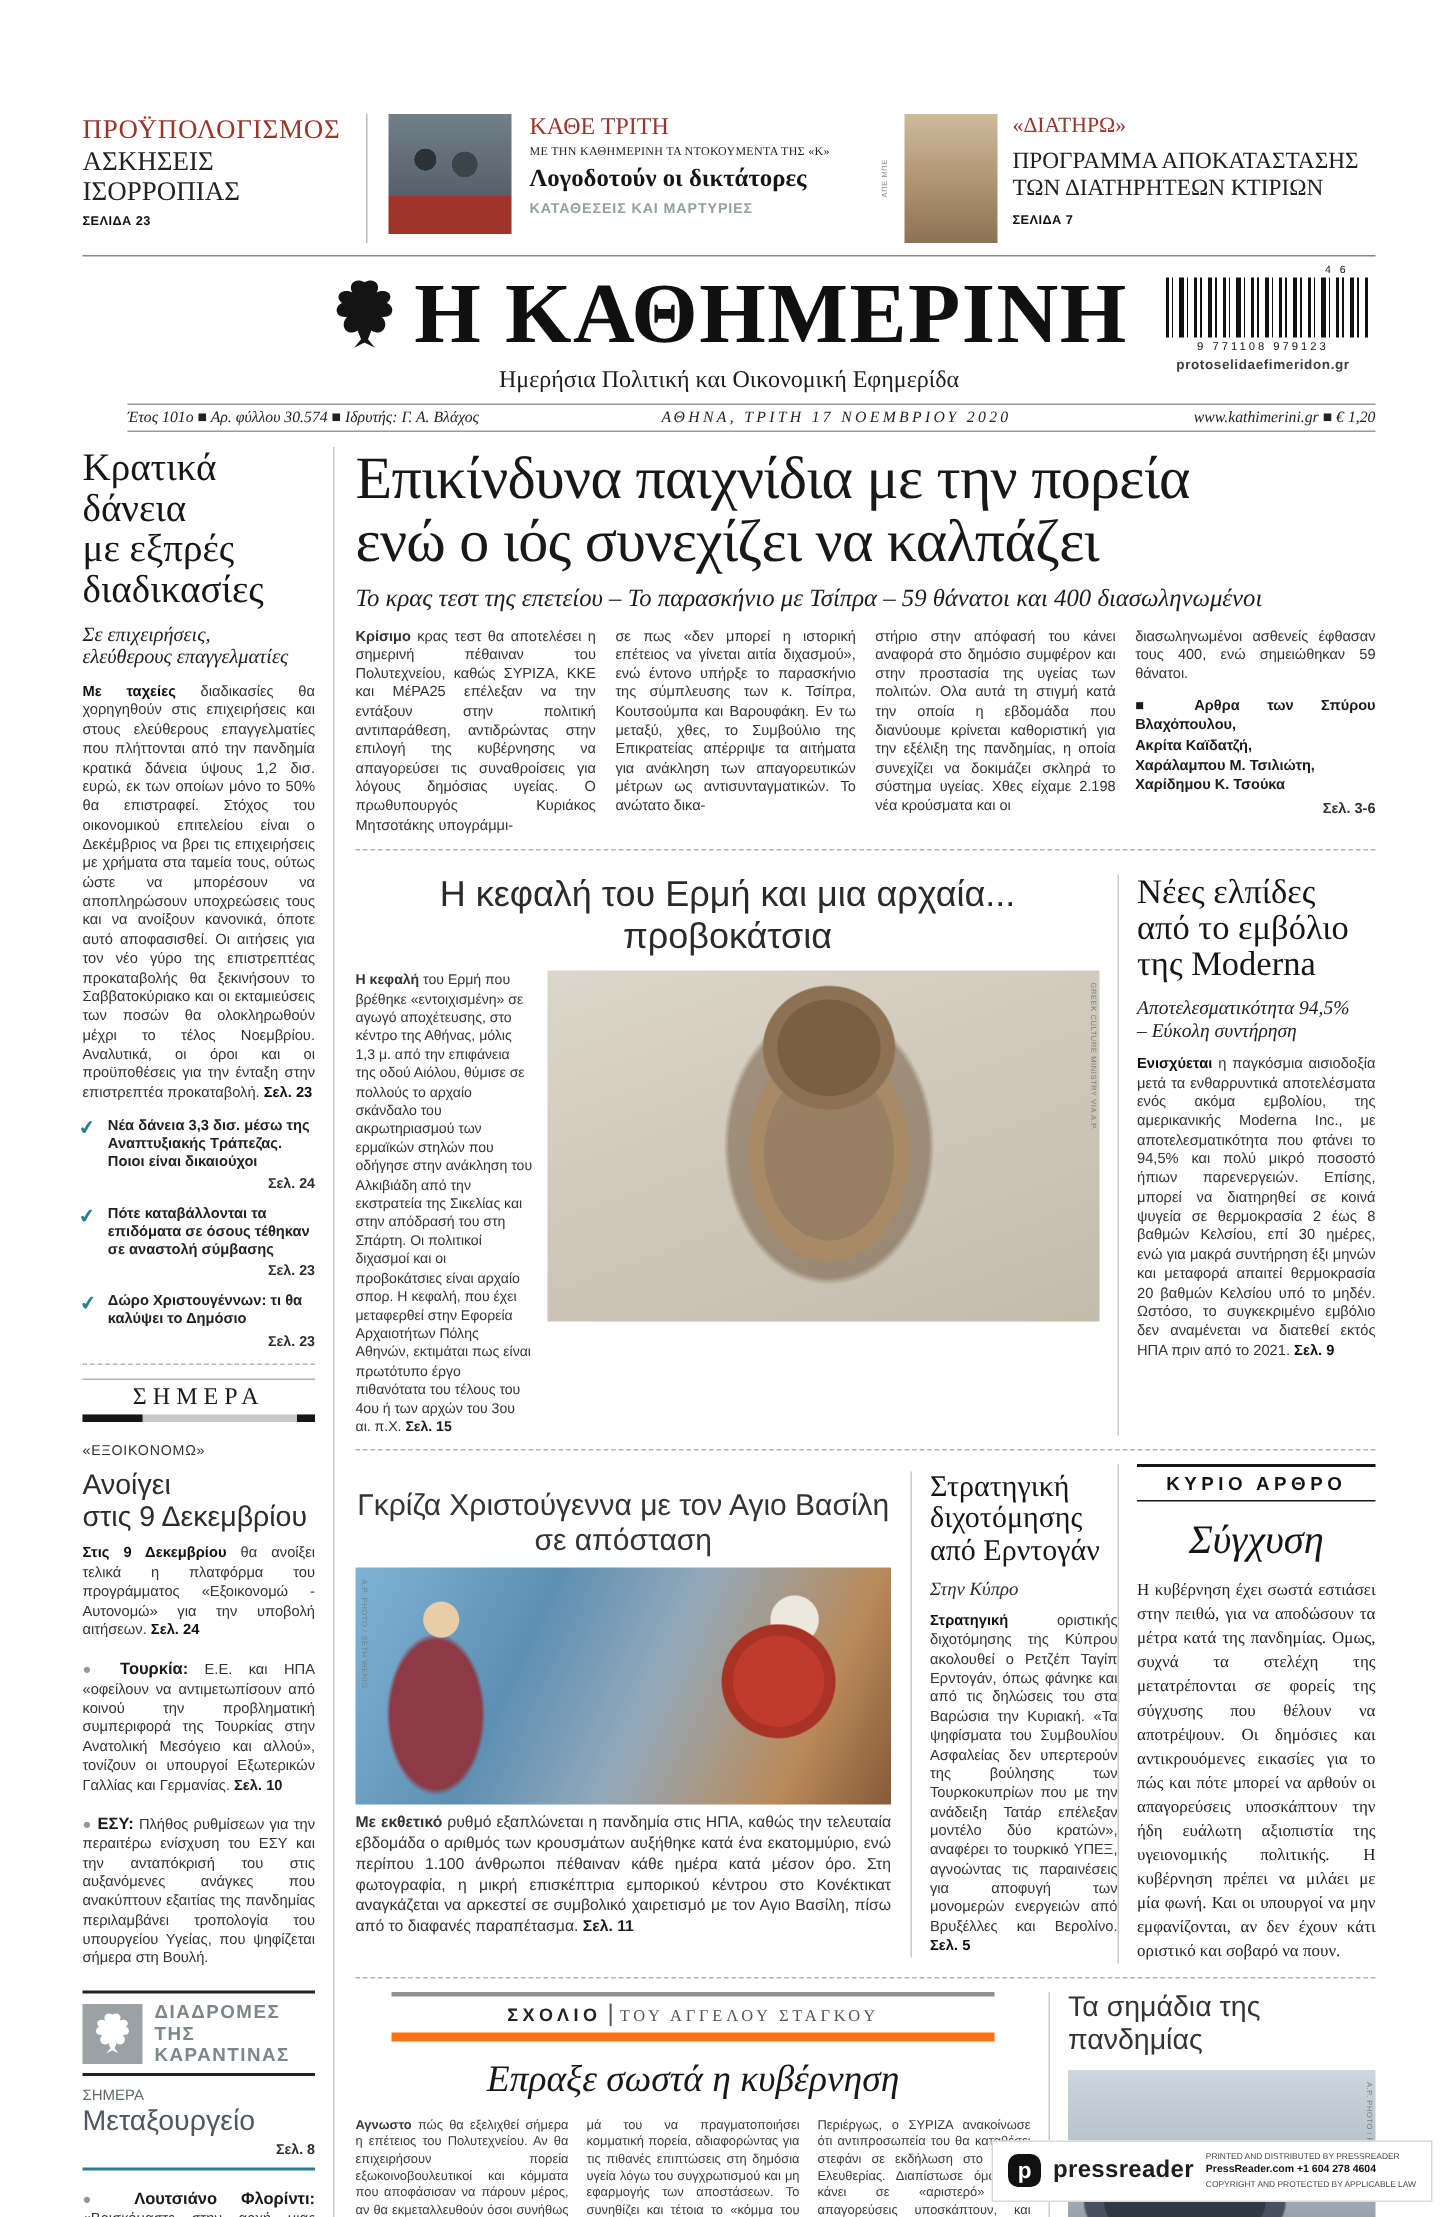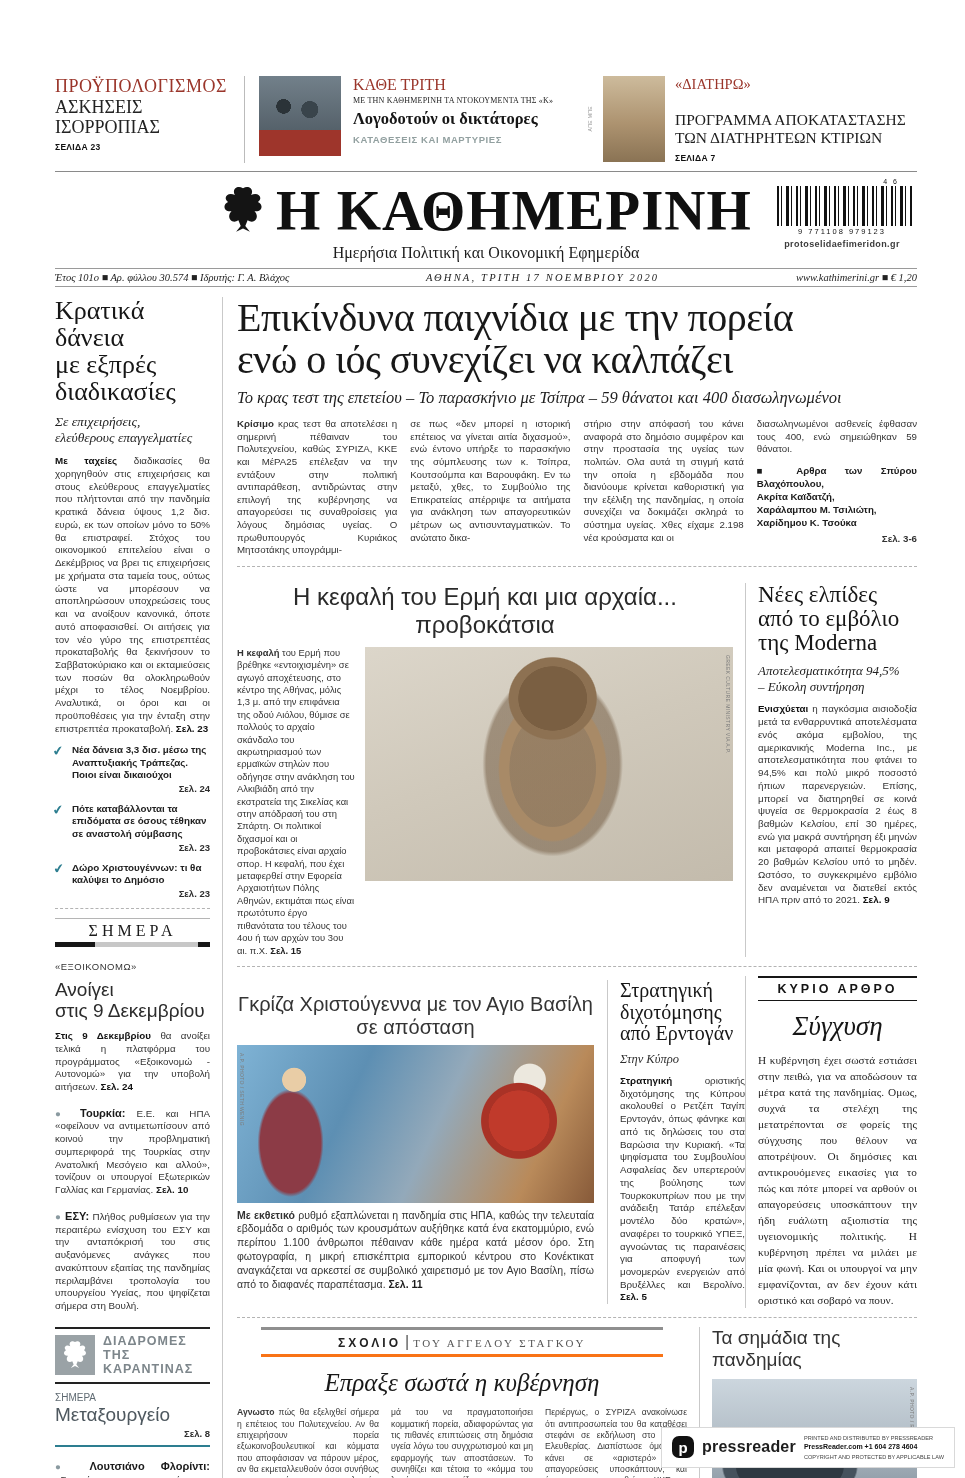--- a/index.html
+++ b/index.html
@@ -23,36 +23,36 @@
       radial-gradient(circle 14px at 62% 42%, #39444b 0 60%, transparent 62%),
       linear-gradient(180deg,#72808a 0%,#55616a 68%,#9e352b 68%,#9e352b 100%);
       flex:0 0 auto; }
   .promo2-text .kicker { font-family:"Liberation Serif",serif; font-size:16px; }
   .promo2-text .tag { font-family:"Liberation Serif",serif; font-size:8px; color:#222; margin-top:2px; letter-spacing:.2px; }
   .promo2-text .t { font-family:"Liberation Serif",serif; font-weight:bold; font-size:16.5px; color:#161616; margin-top:4px; }
   .promo2-text .f { font-size:9.5px; font-weight:bold; color:#92a0a0; letter-spacing:.6px; margin-top:5px; }
   .promo3 { display:flex; gap:10px; width:330px; }
   .building { width:62px; height:86px; background:linear-gradient(180deg,#cdbb9c 0%,#ad9370 55%,#8a7354 100%); flex:0 0 auto; }
   .promo3-text .kicker { font-family:"Liberation Serif",serif; font-size:14.5px; }
-  .promo3-text .t { font-family:"Liberation Serif",serif; font-size:15.5px; color:#202020; line-height:1.18; margin-top:18px; }
+  .promo3-text .t { font-family:"Liberation Serif",serif; font-size:15.5px; color:#202020; line-height:1.18; margin-top:6px; }
   .vcredit { writing-mode:vertical-rl; transform:rotate(180deg); font-size:5px; color:#8d8d8d; letter-spacing:.4px; align-self:center; }
 
   
   .masthead { position:relative; text-align:center; padding:10px 0 6px; }
   .mast-row { display:inline-flex; align-items:center; gap:10px; }
   .eagle { width:46px; height:52px; fill:#141414; }
   .mast-title { font-family:"Liberation Serif","DejaVu Serif",serif; font-weight:bold; font-size:57px; letter-spacing:1px; color:#101010; line-height:1; }
   .mast-sub { font-family:"Liberation Serif",serif; font-size:16px; color:#1d1d1d; margin-top:4px; }
   .barcode-box { position:absolute; right:0; top:6px; width:150px; text-align:center; }
   .barcode-top { font-size:7px; text-align:right; padding-right:18px; letter-spacing:2px; color:#111; }
   .stripes { height:40px; margin:1px 4px 1px 10px; background:repeating-linear-gradient(90deg,#111 0 2px,#fff 2px 4px,#111 4px 5px,#fff 5px 9px,#111 9px 12px,#fff 12px 14px,#111 14px 15px,#fff 15px 19px); }
   .barcode-num { font-size:7.5px; letter-spacing:2px; color:#111; }
   .barcode-site { font-size:9px; font-weight:bold; color:#3c3c3c; letter-spacing:.4px; margin-top:3px; }
 
-  .dateline { display:flex; justify-content:space-between; align-items:center; border-top:1px solid #9a9a9a; border-bottom:1px solid #9a9a9a; padding:3px 0; font-family:"Liberation Serif",serif; font-style:italic; font-size:10.5px; color:#222; }
+  .dateline { display:flex; justify-content:space-between; align-items:center; border-top:1px solid #9a9a9a; border-bottom:1px solid #9a9a9a; padding:3px 0; font-family:"Liberation Serif",serif; font-style:italic; font-size:10.5px; color:#222;margin-left:30px; }
   .dateline .c { letter-spacing:2.2px; }
 
   
   .main-grid { display:flex; margin-top:10px; }
   .left-rail { width:168px; flex:0 0 auto; padding-right:12px; border-right:1px solid #c9c9c9; }
   .main-area { flex:1; padding-left:14px; }
 
   
   .loans-title { font-family:"Liberation Serif",serif; font-size:26px; line-height:1.04; color:#161616; }
   .loans-deck { font-family:"Liberation Serif",serif; font-style:italic; font-size:13.5px; line-height:1.15; margin:9px 0 10px; color:#222; }
@@ -123,21 +123,21 @@
   .erd-title { font-family:"Liberation Serif",serif; font-size:20px; line-height:1.08; color:#161616; }
   .erd-deck { font-family:"Liberation Serif",serif; font-style:italic; font-size:12.5px; margin:7px 0 8px; }
   .kyrio-col { width:172px; flex:0 0 auto; border-left:1px solid #c9c9c9; margin-left:0; padding-left:12px; }
   .kyrio-head { border-top:2px solid #161616; border-bottom:1px solid #161616; text-align:center; font-weight:bold; font-size:12.5px; letter-spacing:3px; color:#141414; padding:4px 0; }
   .kyrio-title { font-family:"Liberation Serif",serif; font-style:italic; font-size:27px; text-align:center; color:#161616; margin:10px 0; }
   .kyrio-body { font-family:"Liberation Serif",serif; font-size:11.3px; line-height:1.42; text-align:justify; color:#1f1f1f; }
 
   
   .bottom-band { display:flex; margin-top:2px; }
   .sxolio { flex:1; padding-right:12px; }
-  .sxolio-head { border-top:3px solid #8f8f8f; border-bottom:3px solid #f97316; text-align:center; padding:3px 0; margin:0 24px; }
+  .sxolio-head { border-top:3px solid #8f8f8f; border-bottom:6px solid #f97316; text-align:center; padding:3px 0; margin:0 24px; }
   .sxolio-head .a { font-weight:bold; letter-spacing:3px; font-size:12px; color:#222; }
   .sxolio-head .sep { color:#555; margin:0 4px; }
   .sxolio-head .b { font-family:"Liberation Serif",serif; letter-spacing:2.5px; font-size:11px; color:#555; }
   .sxolio-title { font-family:"Liberation Serif",serif; font-style:italic; font-size:25px; text-align:center; color:#181818; margin:12px 0 10px; }
   .sxolio-cols { display:flex; gap:12px; }
   .sxolio-cols .col { flex:1; font-size:8.6px; line-height:1.32; text-align:justify; color:#3a3a3a; }
   .pand-col { width:218px; flex:0 0 auto; border-left:1px solid #c9c9c9; padding-left:12px; }
   .pand-title { font-size:19px; color:#343434; margin-bottom:8px; }
   .pand-photo { height:152px; position:relative; background:
       radial-gradient(ellipse 92px 52px at 38% 58%, #2e3942 0 58%, #45525d 59% 72%, transparent 74%),

